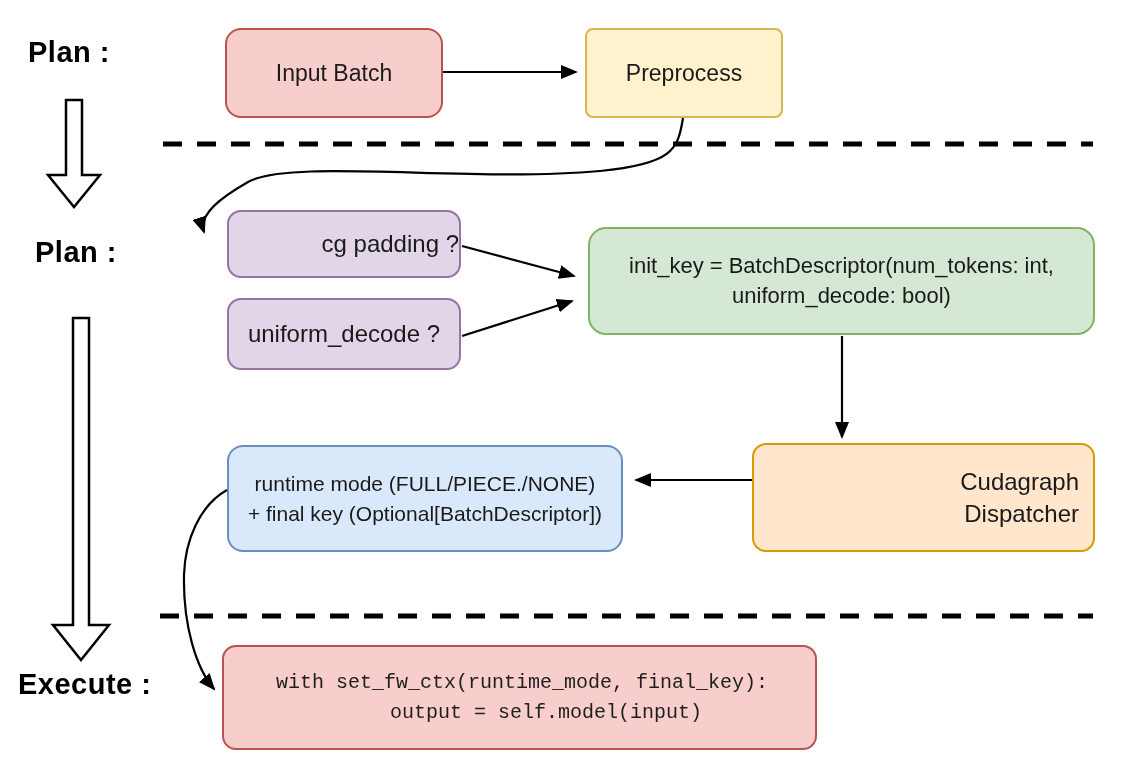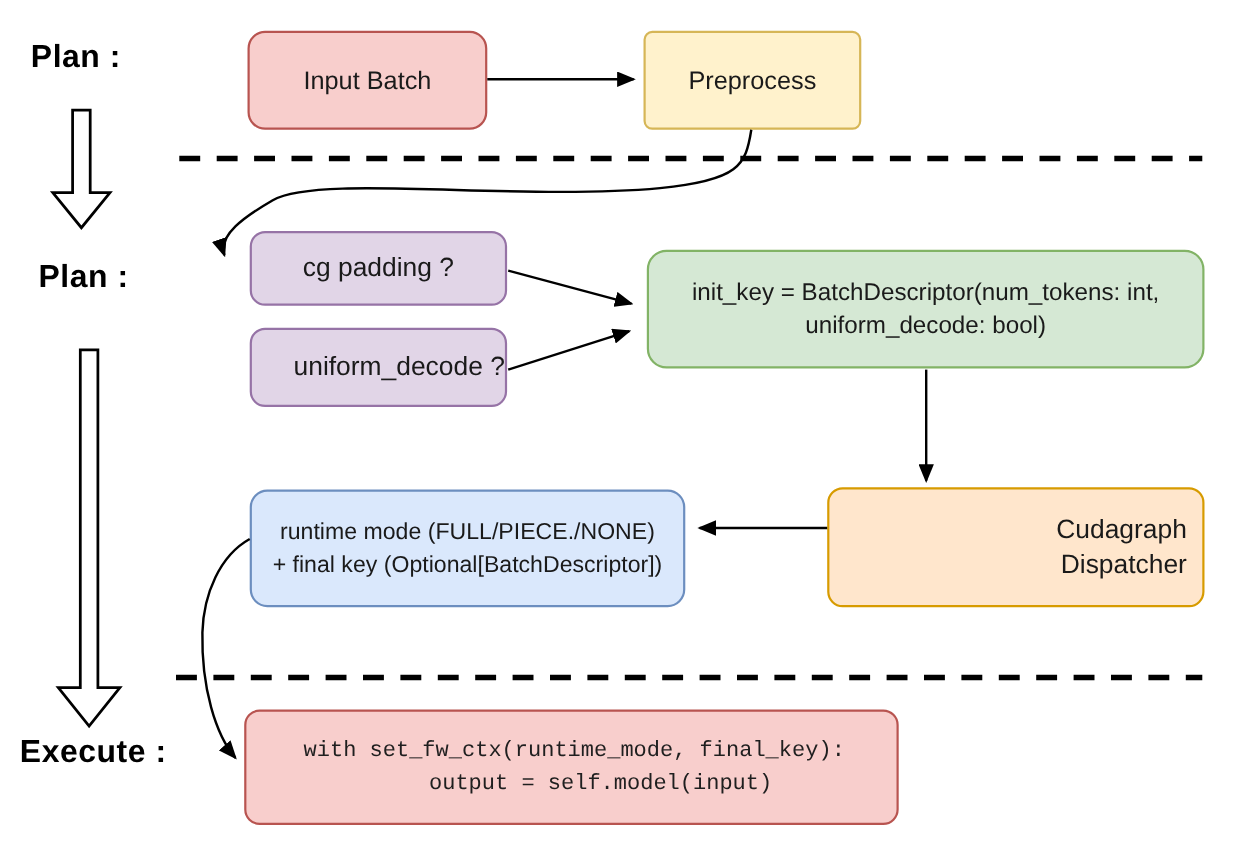--- a/index.html
+++ b/index.html
@@ -35,22 +35,22 @@
     flex-direction: column;
     align-items: center;
     justify-content: center;
     text-align: center;
     color: #1a1a1a;
     z-index: 2;
   }
   .node .line { white-space: pre; }
   #node-input-batch   { left:225px; top:28px;  width:218px; height:90px;  border-radius:16px; font-size:23px; }
   #node-preprocess    { left:585px; top:28px;  width:198px; height:90px;  border-radius:8px; font-size:23px; }
-  #node-cg-padding    { left:227px; top:210px; width:234px; height:68px;  border-radius:14px; font-size:24px; }
-  #node-uniform-decode{ left:227px; top:298px; width:234px; height:72px;  border-radius:14px; font-size:24px;align-items:flex-end; }
+  #node-cg-padding    { left:227px; top:210px; width:234px; height:68px;  border-radius:14px; font-size:24px;align-items:flex-end; }
+  #node-uniform-decode{ left:227px; top:298px; width:234px; height:72px;  border-radius:14px; font-size:24px; }
   #node-init-key      { left:588px; top:227px; width:507px; height:108px; border-radius:18px; font-size:22px; line-height:30px; }
   #node-cudagraph     { left:752px; top:443px; width:343px; height:109px; border-radius:14px; z-index:2;
                         justify-content:center; align-items:flex-end; padding-right:14px; font-size:24px; line-height:32px; }
   #node-dispatch      { left:753px; top:445px; width:180px; height:68px;  border-radius:12px; font-size:22px; z-index:3; }
   #node-runtime       { left:227px; top:445px; width:396px; height:107px; border-radius:16px; font-size:21px; line-height:30px; }
   #node-execute-code  { left:222px; top:645px; width:595px; height:105px; border-radius:14px;
                         border-width:2.5px;
                         align-items:center; padding-left:5px;
                         font-family:"Liberation Mono","DejaVu Sans Mono",monospace;
                         font-size:20px; line-height:30px; color:#1f1f1f; }

